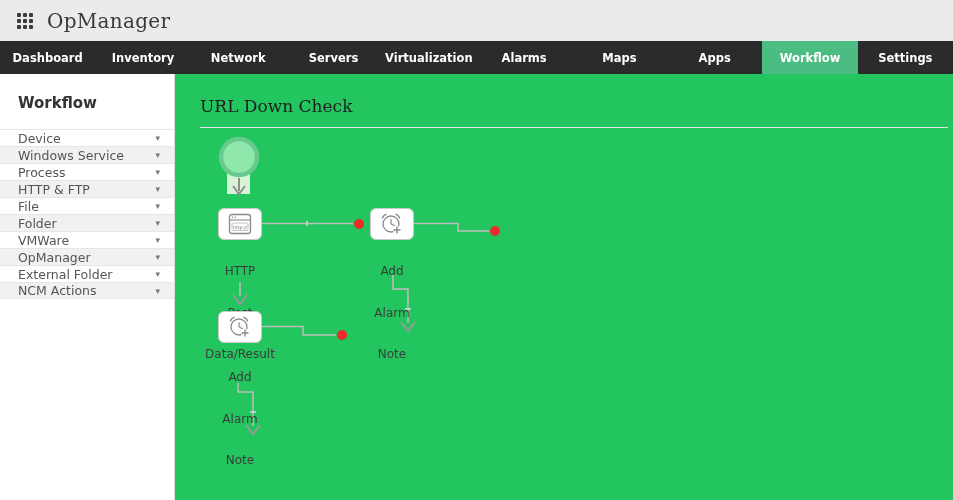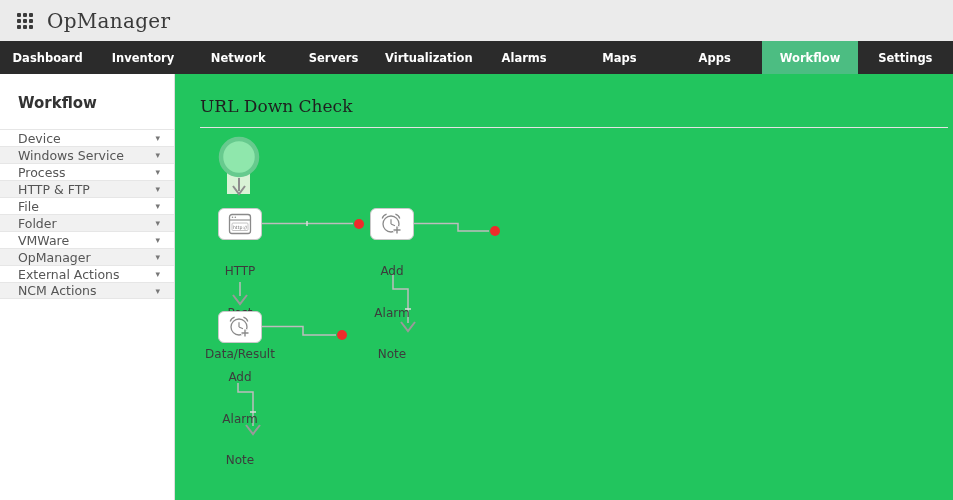--- a/index.html
+++ b/index.html
@@ -105,21 +105,21 @@
     </div>
     <div class="sb-item">
       <span>VMWare</span>
       <span class="sb-caret">▾</span>
     </div>
     <div class="sb-item alt">
       <span>OpManager</span>
       <span class="sb-caret">▾</span>
     </div>
     <div class="sb-item">
-      <span>External Actions</span>
+      <span>External Folder</span>
       <span class="sb-caret">▾</span>
     </div>
     <div class="sb-item alt">
       <span>NCM Actions</span>
       <span class="sb-caret">▾</span>
     </div>
   </div>
 
   <div class="main">
     <div class="page-title">URL Down Check</div>

